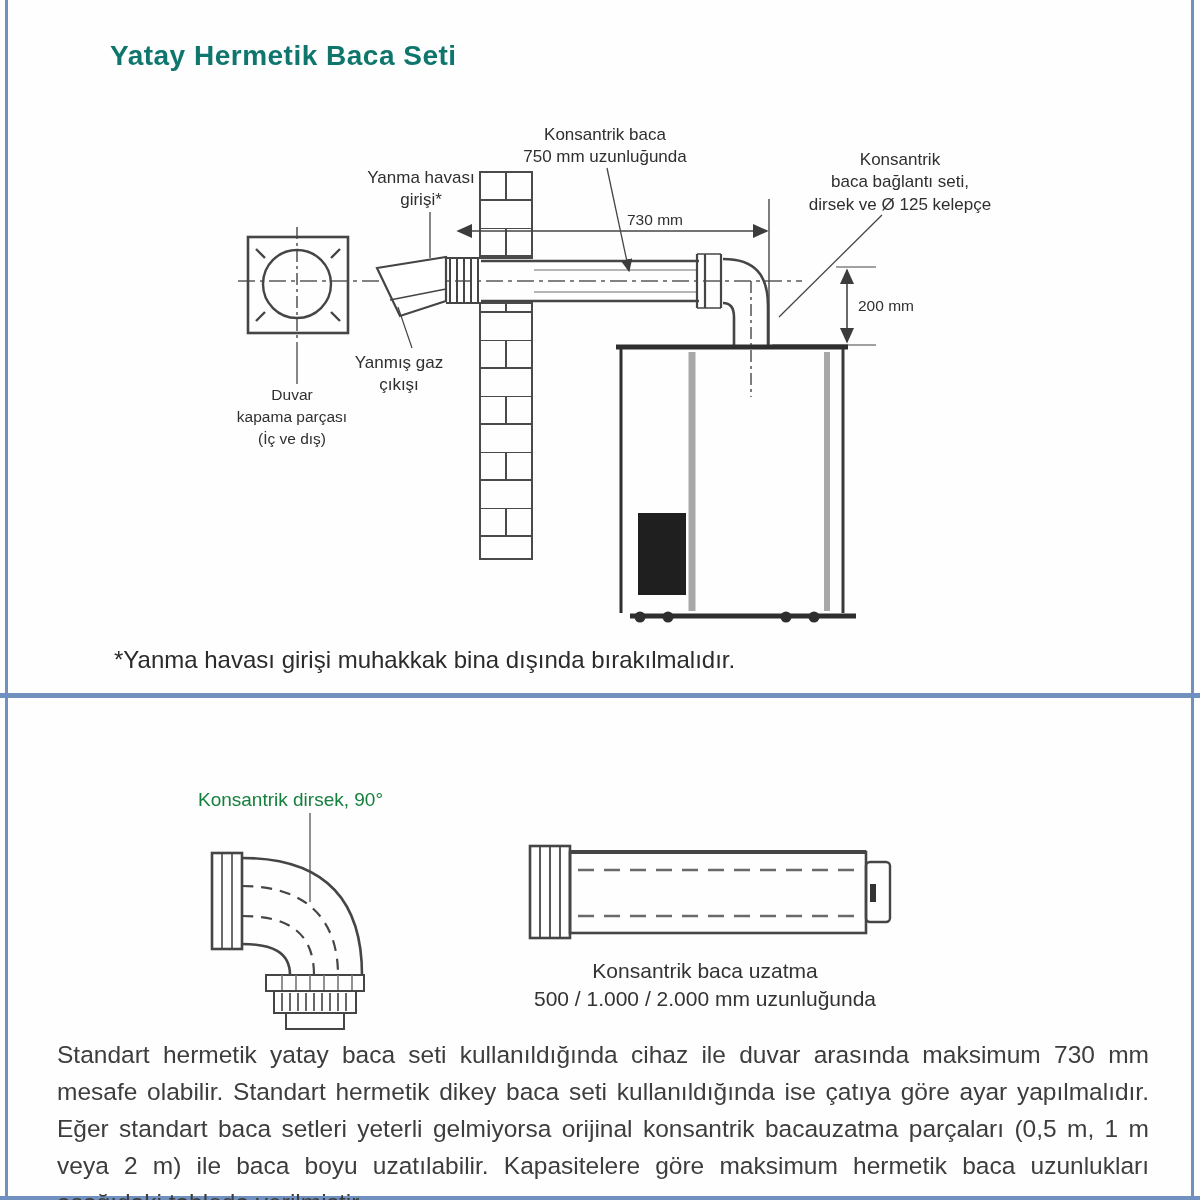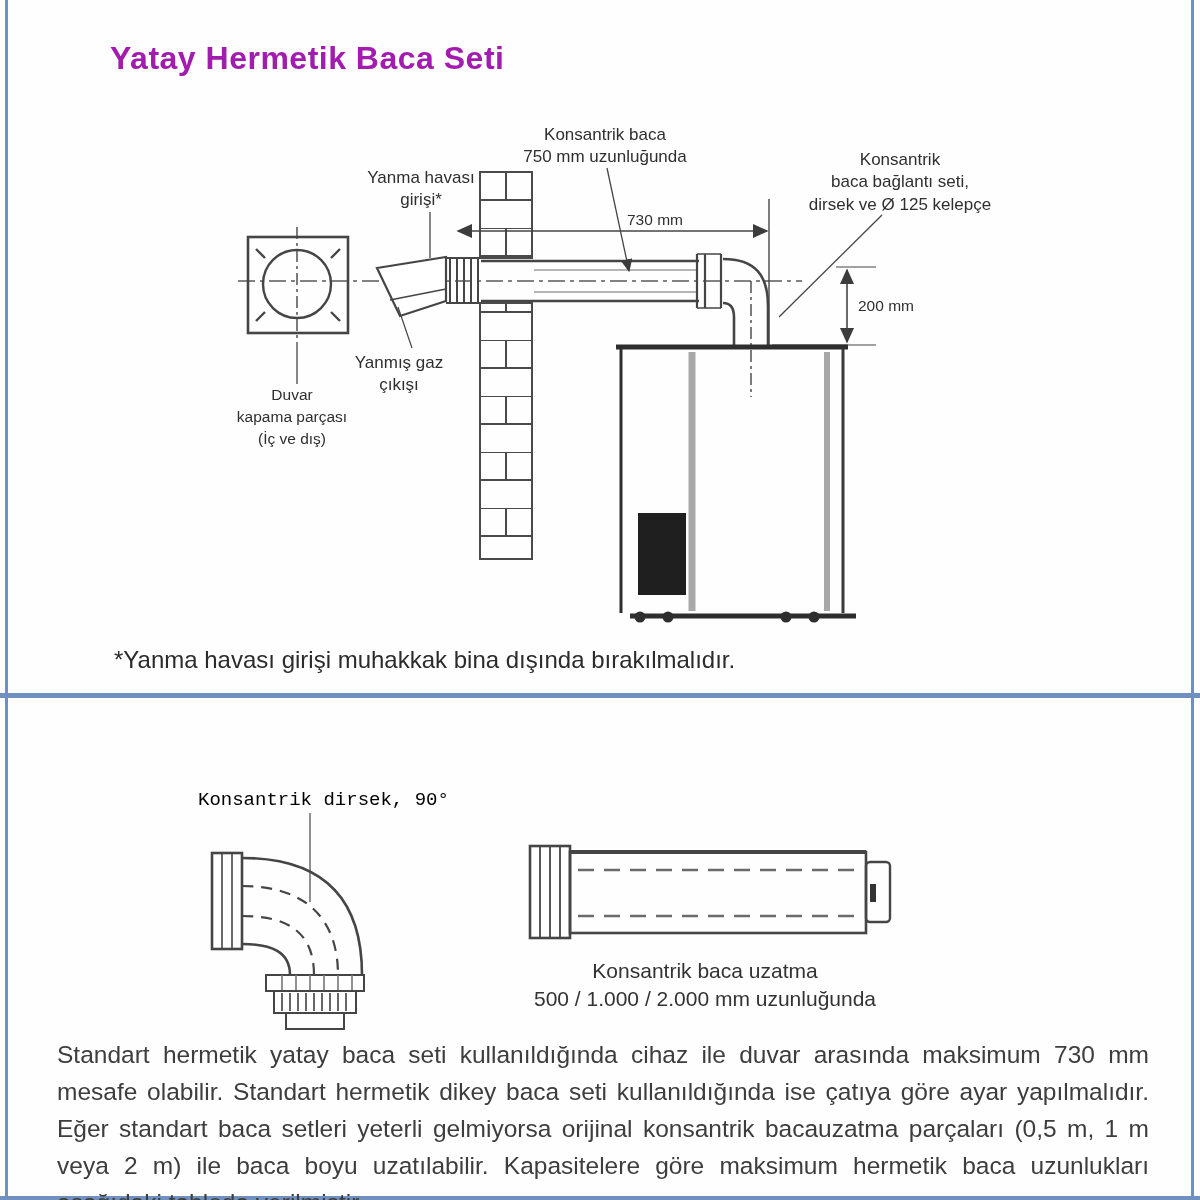--- a/index.html
+++ b/index.html
@@ -1,23 +1,23 @@
 <!DOCTYPE html>
 <html style="--accent: #7090c0;"><head>
 <meta charset="utf-8">
 <style>
   html,body{margin:0;padding:0;background:#fff;}
   #page{
     position:relative;width:1200px;height:1200px;background:#fefefe;
     font-family:"Liberation Sans",sans-serif;color:#2e2e2e;overflow:hidden;
   }
   .abs{position:absolute;}
-  .section-title{font-size:32px;font-weight:bold;color:#a21caf;letter-spacing:.5px;}
+  .section-title{font-size:28px;font-weight:bold;color:#0f766e;letter-spacing:.5px;}
   .footnote{font-size:24px;color:#2b2b2b;text-align:center;}
-  .sub-label{font-size:19px;color:#000000;font-family:Liberation Mono, monospace;}
+  .sub-label{font-size:19px;color:#15803d;}
   .body-par{
     font-size:24.5px;line-height:37px;text-align:justify;color:#3d3d3d;
   }
   
   .frame-v{position:absolute;top:0;width:3px;height:1200px;background:var(--accent,#7090c0);}
   .frame-h{position:absolute;left:0;width:1200px;background:var(--accent,#7090c0);}
   svg .lbl{font-family:"Liberation Sans",sans-serif;font-size:17px;fill:#2f2f2f;}
   svg .lbl-sm{font-family:"Liberation Sans",sans-serif;font-size:15.5px;fill:#2f2f2f;}
   svg .cap{font-family:"Liberation Sans",sans-serif;font-size:21px;fill:#333;}
   svg line,svg path,svg rect,svg circle,svg polygon{vector-effect:none;}

